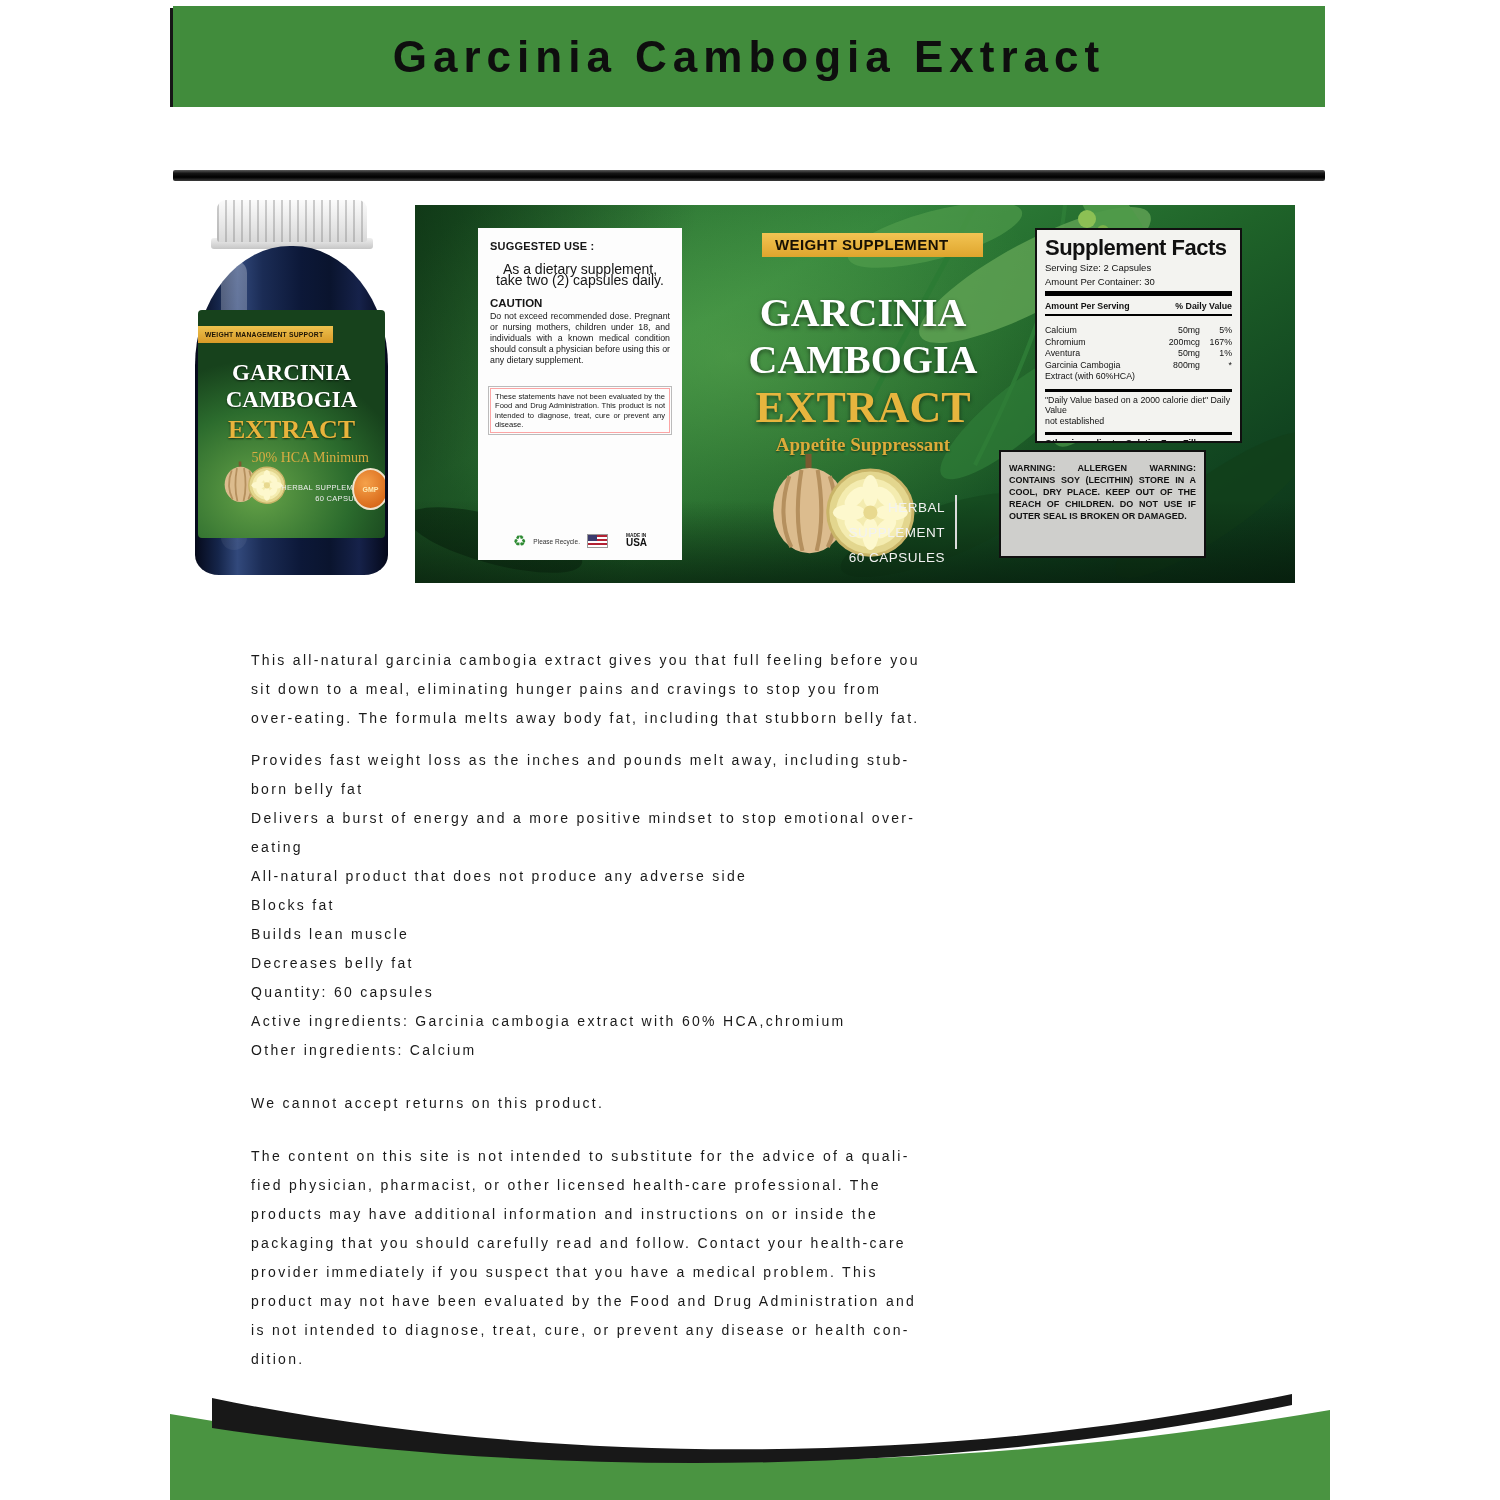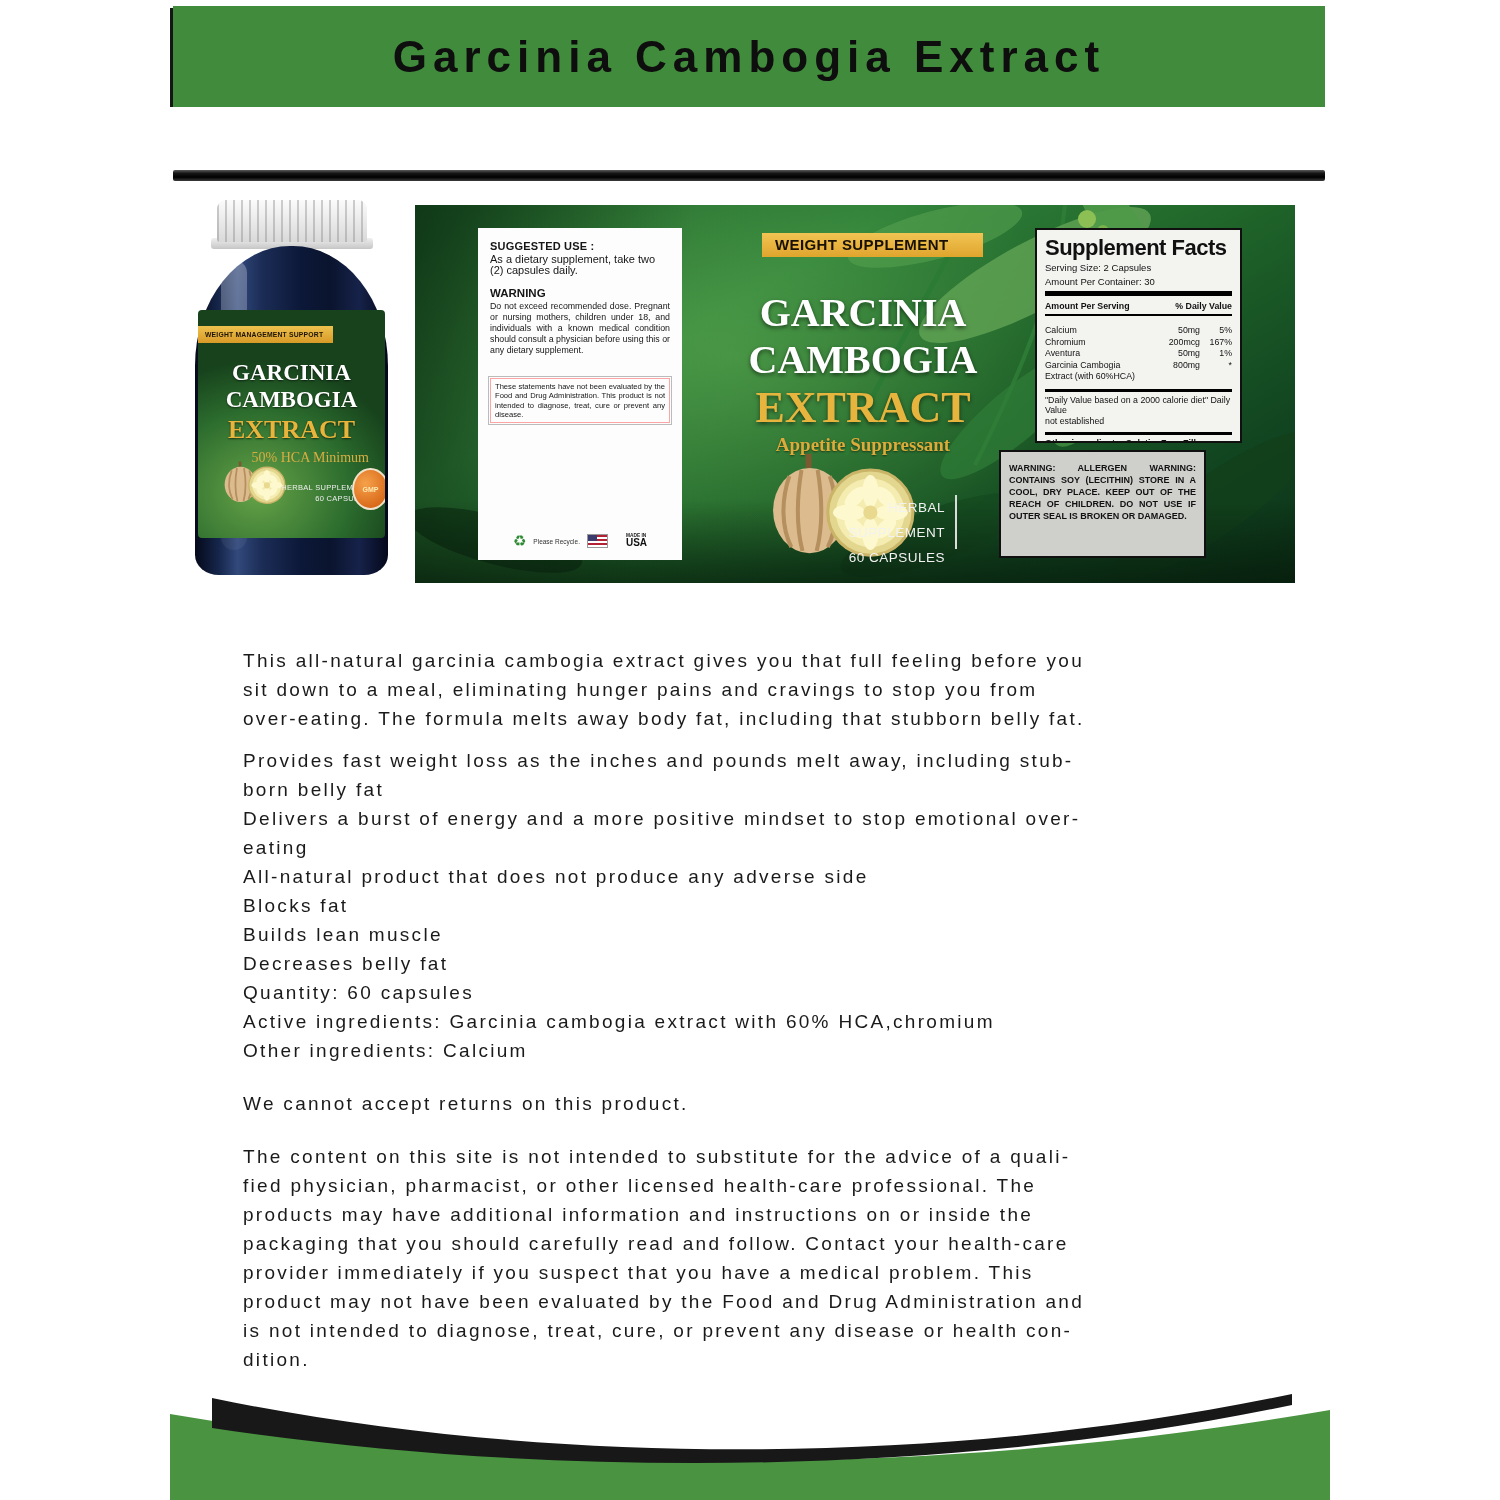--- a/index.html
+++ b/index.html
@@ -57,21 +57,21 @@
   .flat-label .shade-left{position:absolute;inset:0;
     background:linear-gradient(100deg,rgba(4,22,8,.55),rgba(0,0,0,0) 30%);}
   .flat-label .shade-bottom{position:absolute;inset:0;
     background:linear-gradient(0deg,rgba(4,20,8,.6),rgba(0,0,0,0) 22%);}
   .leaves{position:absolute;inset:0;}
 
   
   .use-panel{position:absolute;left:63px;top:23px;width:204px;height:332px;background:#fdfdfd;
     box-sizing:border-box;padding:12px 12px 10px 12px;color:#151515;display:flex;flex-direction:column;}
   .use-title{font-size:11px;font-weight:bold;letter-spacing:.2px;}
-  .use-text{font-size:11px;line-height:10.5px;margin-top:2px;}
+  .use-text{font-size:14px;line-height:10.5px;margin-top:12px;text-align:center;}
   .caution-title{font-size:11.5px;font-weight:bold;margin-top:12px;}
   .caution-text{font-size:8.8px;line-height:11px;text-align:justify;margin-top:2px;}
   .fda-box{margin-top:22px;border:1px solid #fca5a5;outline:1px solid #bbb;outline-offset:1px;
     padding:3px 4px;font-size:7.6px;line-height:9.3px;text-align:justify;}
   .panel-bottom{margin-top:auto;}
   .recycle-row{display:flex;align-items:center;justify-content:center;gap:7px;}
   .recycle-glyph{color:#2e8b33;font-size:15px;}
   .recycle-txt{font-size:6.5px;color:#333;}
   .usa-wrap{display:flex;align-items:center;gap:18px;}
   .flag{width:19px;height:12px;position:relative;border:1px solid #999;
@@ -116,22 +116,22 @@
   .facts-bar2{height:3px;background:#000;margin:6px 0 3px 0;}
   .facts-foot{font-size:8.8px;line-height:10.5px;white-space:pre-line;}
   .facts-other{font-size:9px;font-weight:bold;line-height:11.5px;white-space:pre-line;margin-top:3px;}
 
   
   .warning{position:absolute;left:584px;top:245px;width:207px;height:108px;background:#cfcfcc;
     border:2px solid #101010;box-sizing:border-box;padding:10px 8px;color:#111;
     font-size:9px;font-weight:bold;line-height:12px;text-align:justify;}
 
   
-  .body-text{position:absolute;left:243px;top:646px;width:1070px;color:#1a1a1a;
-    font-size:19px;line-height:29px;letter-spacing:2.3px;}
+  .body-text{position:absolute;left:251px;top:646px;width:1070px;color:#1a1a1a;
+    font-size:14px;line-height:29px;letter-spacing:2.3px;}
   .body-text p{margin:0;white-space:pre;}
   .body-text .m1{margin-bottom:13px;}
   .body-text .m2{margin-bottom:24px;}
 
   
   .footer{position:absolute;left:170px;top:1350px;width:1160px;height:150px;}
 </style>
 </head>
 <body>
 
@@ -195,21 +195,21 @@
       <ellipse cx="700" cy="15" rx="70" ry="20" transform="rotate(55 700 15)" fill="#4f9a49" opacity=".9"></ellipse>
       <circle cx="672" cy="14" r="9" fill="#8cc054"></circle>
       <circle cx="688" cy="26" r="6" fill="#79b24a"></circle>
     </svg>
     <div class="shade-left"></div>
     <div class="shade-bottom"></div>
 
     <div class="use-panel">
       <div class="use-title">SUGGESTED USE :</div>
       <div class="use-text">As a dietary supplement, take two (2) capsules daily.</div>
-      <div class="caution-title">WARNING</div>
+      <div class="caution-title">CAUTION</div>
       <div class="caution-text">Do not exceed recommended dose. Pregnant or nursing mothers, children under 18, and individuals with a known medical condition should consult a physician before using this or any dietary supplement.</div>
       <div class="fda-box">These statements have not been evaluated by the Food and Drug Administration. This product is not intended to diagnose, treat, cure or prevent any disease.</div>
       <div class="panel-bottom">
         <div class="recycle-row">
           <span class="recycle-glyph">♻</span>
           <span class="recycle-txt">Please Recycle.</span>
           <span class="usa-wrap">
             <span class="flag">
                 <span class="canton"></span>
               </span>

